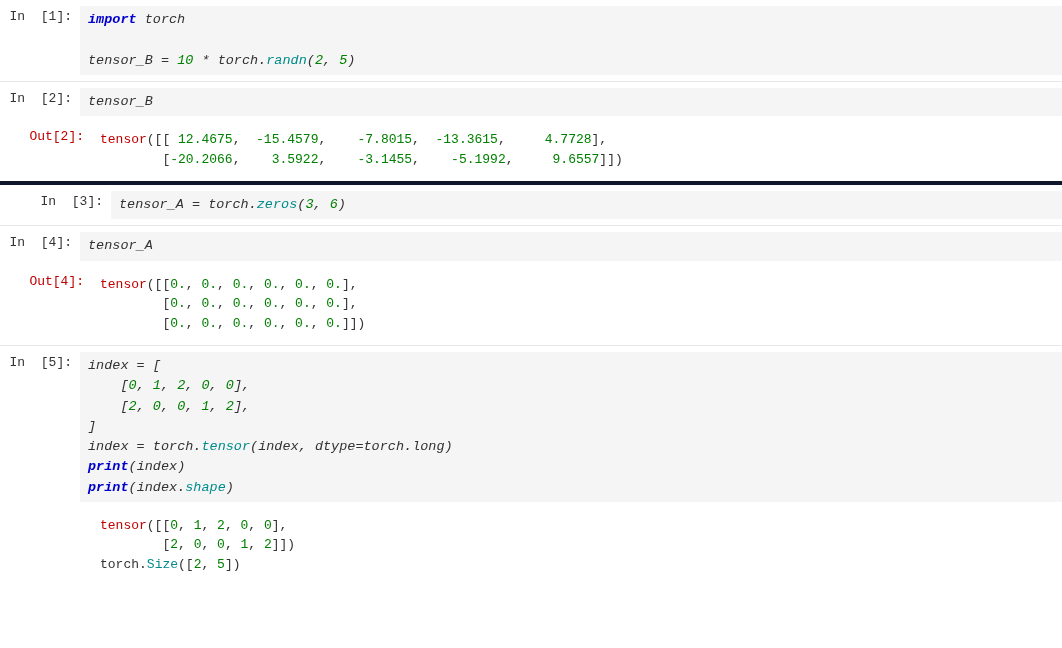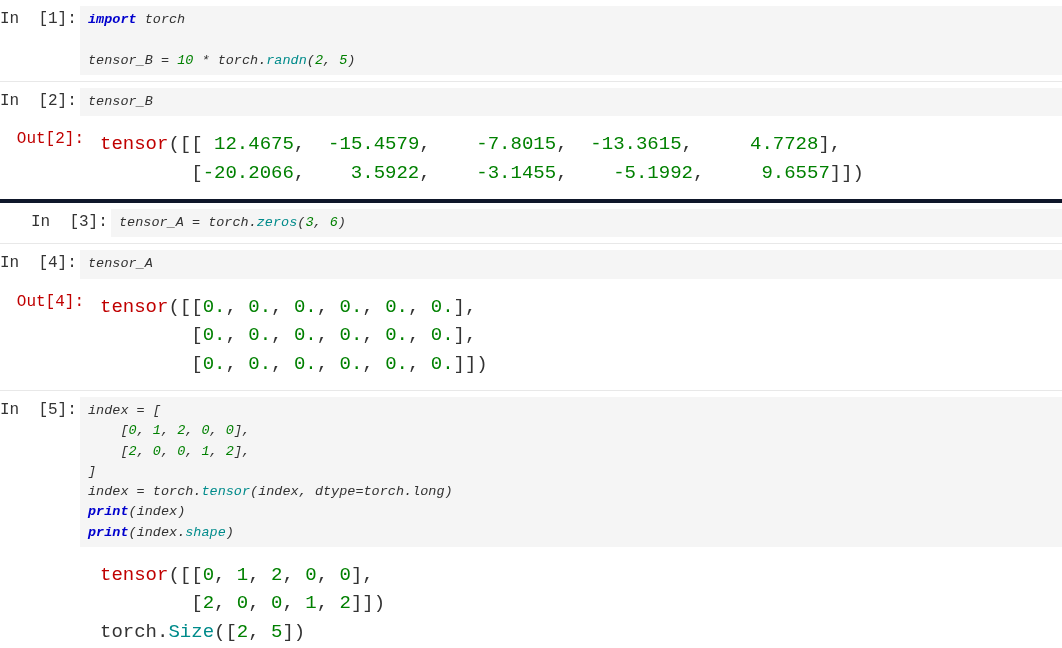--- a/index.html
+++ b/index.html
@@ -36,21 +36,21 @@
       display: flex;
       flex-direction: row;
       padding: 4px 0 8px 12px;
     }
 
     .label-col {
       width: 80px;
       min-width: 80px;
       text-align: right;
       padding-right: 8px;
-      font-size: 16px;
+      font-size: 13px;
       line-height: 1.5;
       flex-shrink: 0;
       padding-top: 1px;
     }
 
     .in-tag { color: #333; }
     .out-tag { color: #c00000; }
 
     .code-area {
       flex: 1;
@@ -60,21 +60,21 @@
       font-family: 'Courier New', Courier, monospace;
       font-size: 13.5px;
       line-height: 1.5;
       font-style: italic;
     }
 
     .output-area {
       flex: 1;
       padding: 4px 8px;
       font-family: 'Courier New', Courier, monospace;
-      font-size: 19px;
+      font-size: 13px;
       line-height: 1.5;
     }
 
     span.kw { color: #0000cd; font-weight: bold; }
     span.fn { color: #008b8b; }
     span.num { color: #008000; }
     span.var2 { color: #333; }
     span.outred { color: #c00000; }
     span.outnum { color: #008000; }
   </style>

